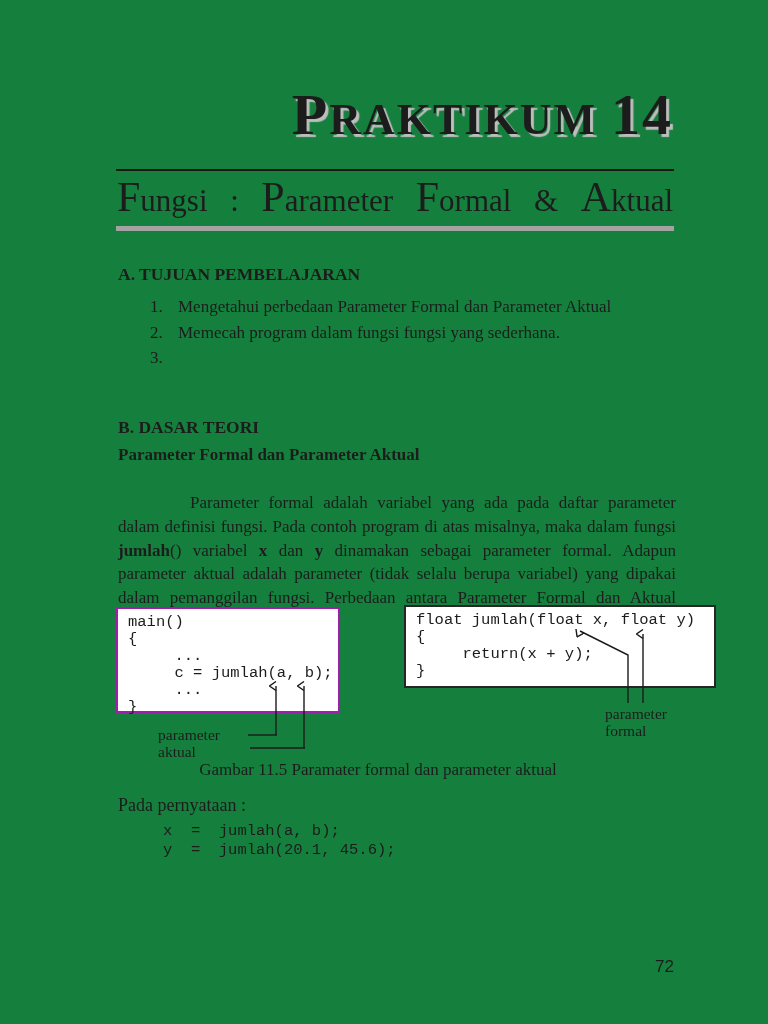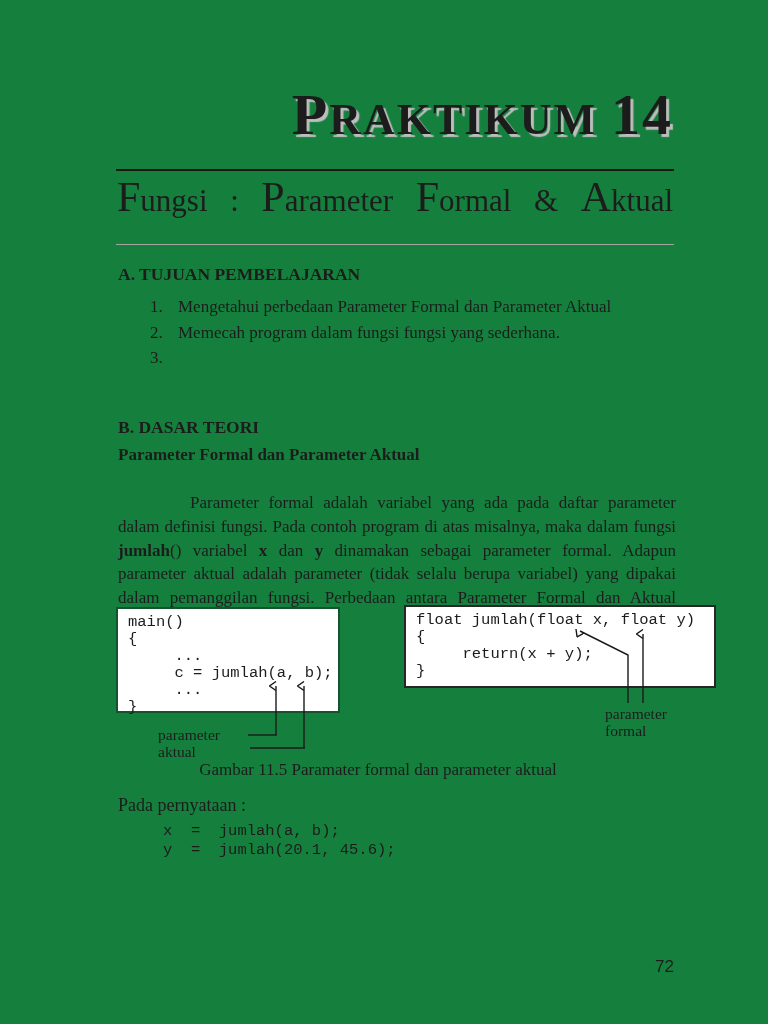--- a/index.html
+++ b/index.html
@@ -27,22 +27,22 @@
   .tmid { font-size: 44px; letter-spacing: 2px; }
   .tnum { margin-left: 14px; }
 
   
   .band {
     position: absolute;
     left: 116px;
     top: 169px;
     width: 558px;
     border-top: 2px solid #161616;
-    border-bottom: 1px solid #a3a3a3;
-    padding: 3px 0 20px 0;
+    border-bottom: 5px solid #a3a3a3;
+    padding: 3px 0 2px 0;
   }
   .band-text {
     font-size: 31px;
     line-height: 46px;
     text-align: justify;
     text-align-last: justify;
     padding: 0 1px;
   }
   .band-text .cap { font-size: 42px; }
 
@@ -60,21 +60,21 @@
     margin: 25px 0 0 0;
     font-size: 17px;
     line-height: 23.8px;
     text-align: justify;
     text-indent: 72px;
   }
 
   
   .figure { position: absolute; left: 0; top: 600px; width: 768px; height: 195px; }
   .code-box { position: absolute; box-sizing: border-box; background: #fff; }
-  .box-left  { left: 116px; top: 7px; width: 224px; height: 106px; border: 2px solid #14532d; }
+  .box-left  { left: 116px; top: 7px; width: 224px; height: 106px; border: 2px solid #a21caf; }
   .box-right { left: 404px; top: 5px; width: 312px; height: 83px; border: 2px solid #262626; }
   .code-box pre, .stmt-code {
     margin: 5px 0 0 10px;
     font-family: "Liberation Mono", monospace;
     font-size: 15.5px;
     line-height: 17px;
   }
   .fig-arrows { position: absolute; left: 0; top: 0; pointer-events: none; }
   .fig-label {
     position: absolute;

